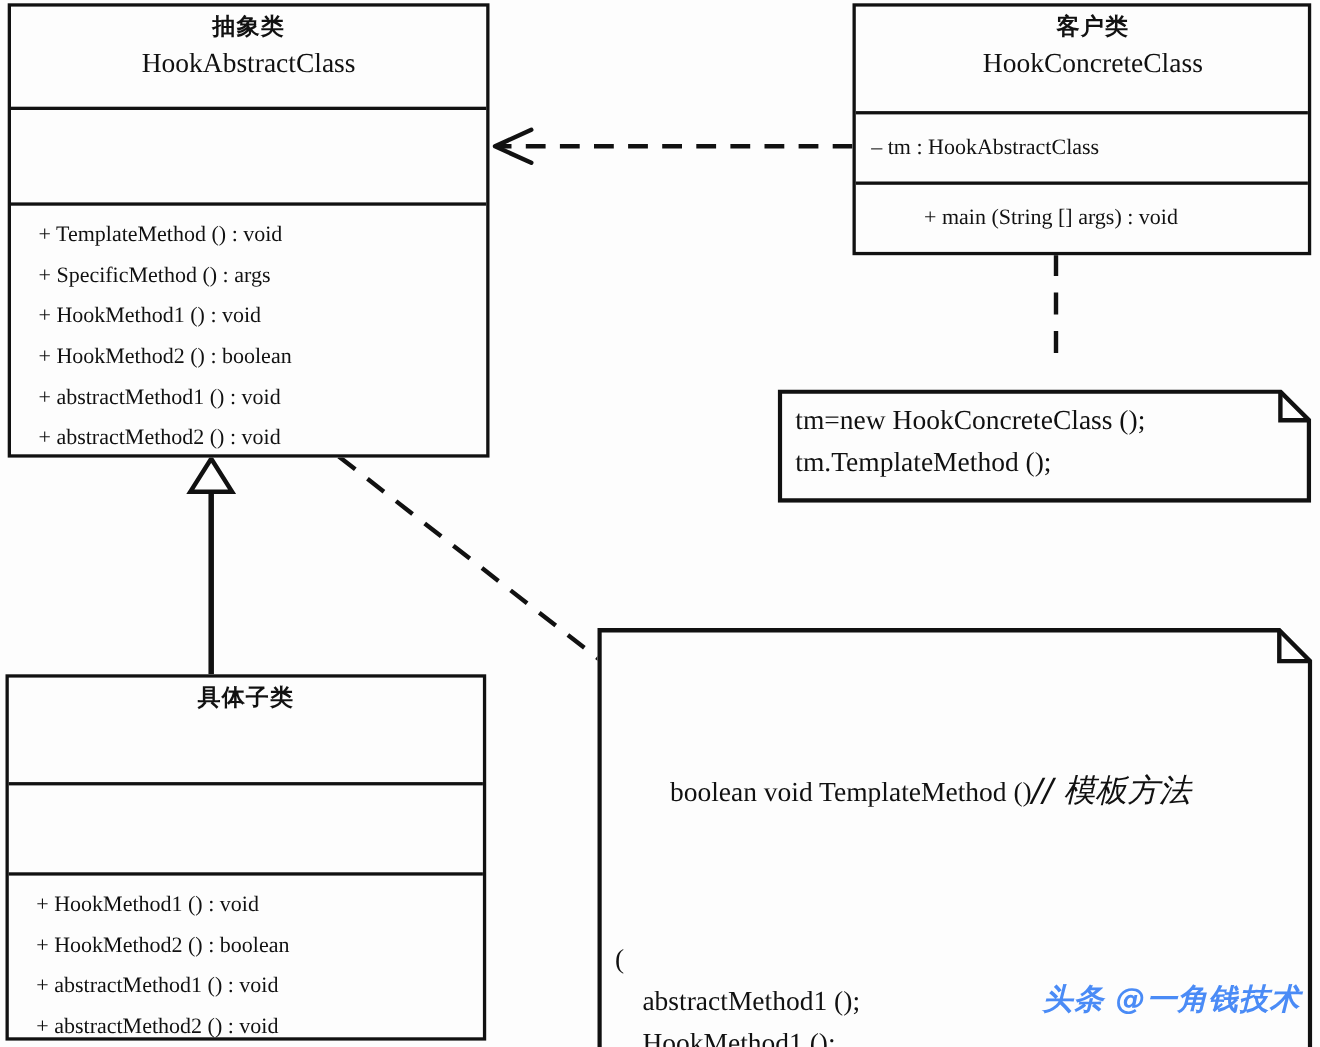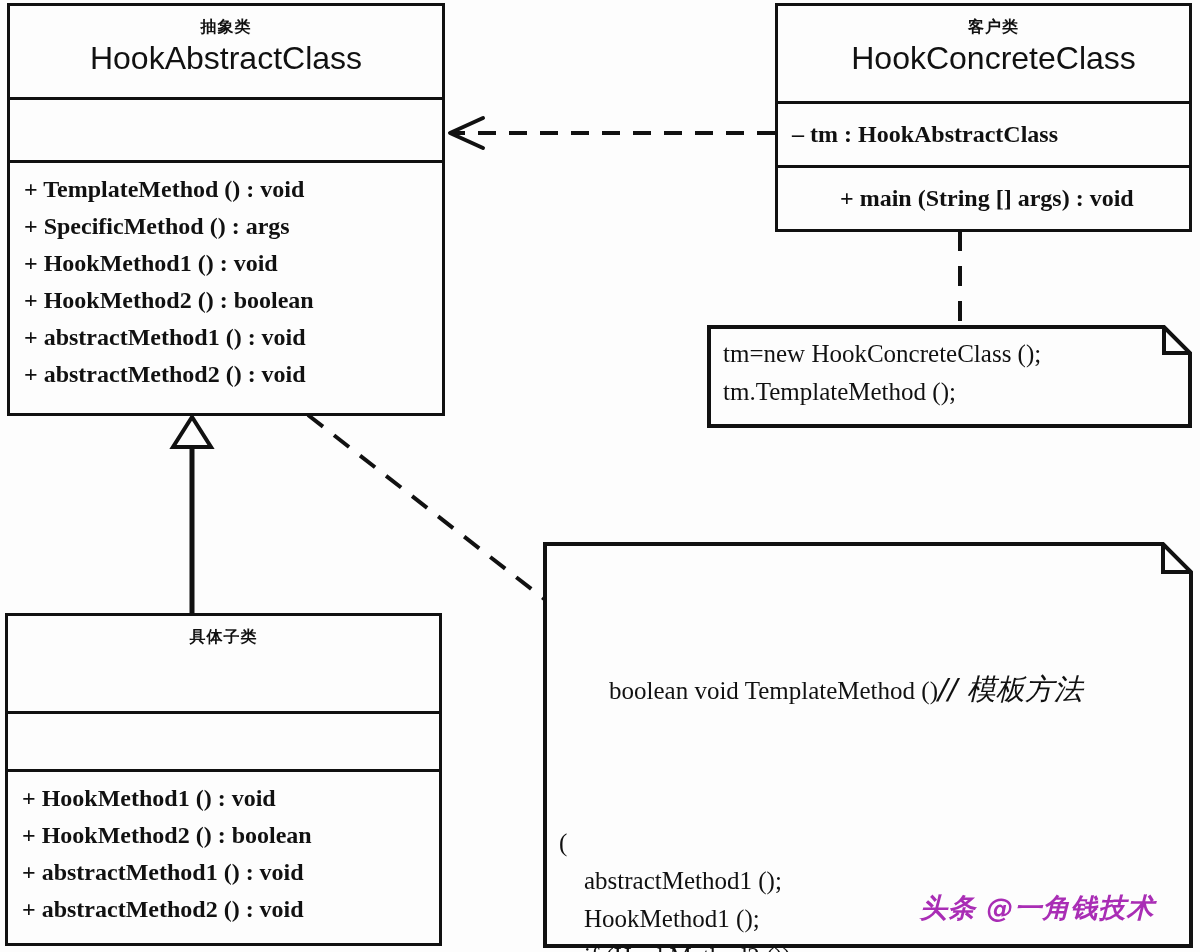--- a/index.html
+++ b/index.html
@@ -24,55 +24,56 @@
   }
   .uml-compartment + .uml-compartment{
     border-top:3px solid #111111;
   }
   .uml-title{
     text-align:center;
     padding-top:6px;
   }
   .uml-title .cn{
     display:block;
-    font-size:16px;
+    font-size:21px;
     line-height:30px;
-    font-family:Liberation Sans, sans-serif;
+    font-family:Liberation Mono, monospace;
     font-weight:700;
     letter-spacing:1px;
   }
   .uml-title .en{
     display:block;
-    font-size:32px;
+    font-size:25px;
     line-height:32px;
-    font-family:Liberation Sans, sans-serif;
+    font-family:Liberation Serif, serif;
   }
   .uml-members{
-    padding:8px 0 6px 14px;
+    padding:8px 0 6px 25px;
+    margin-top:24px;
   }
   .uml-member{
-    font-size:24px;
+    font-size:20px;
     line-height:37px;
     white-space:nowrap;
-    font-weight:bold;
   }
   .uml-attr{
     padding:0 0 0 14px;
     display:flex;
     align-items:center;
     height:100%;
   }
   .uml-attr .uml-member{line-height:normal;}
   .uml-empty{height:100%;}
 
   
   .uml-note{
     position:absolute;
     box-sizing:border-box;
     background:#fdfdfd;
+    margin-top:29px;
   }
   .uml-note .note-shape{
     position:absolute;
     inset:0;
     width:100%;
     height:100%;
     display:block;
   }
   .note-body{
     position:relative;
@@ -93,24 +94,25 @@
     pointer-events:none;
   }
 
   
   .watermark{
     position:absolute;
     font-family:"DejaVu Sans","Liberation Sans",sans-serif;
     font-weight:700;
     font-style:italic;
     font-size:27px;
-    color:#a21caf;
+    color:#3b82f6;
     letter-spacing:1px;
     white-space:nowrap;
     opacity:.92;
+    margin-left:28px;
   }
 </style>
 </head>
 <body>
 
 <div id="canvas">
 
   <svg id="connectors" viewBox="0 0 1200 952" width="1200" height="952">
      abstract (dashed, open arrowhead pointing left) --&gt;
     <g>

